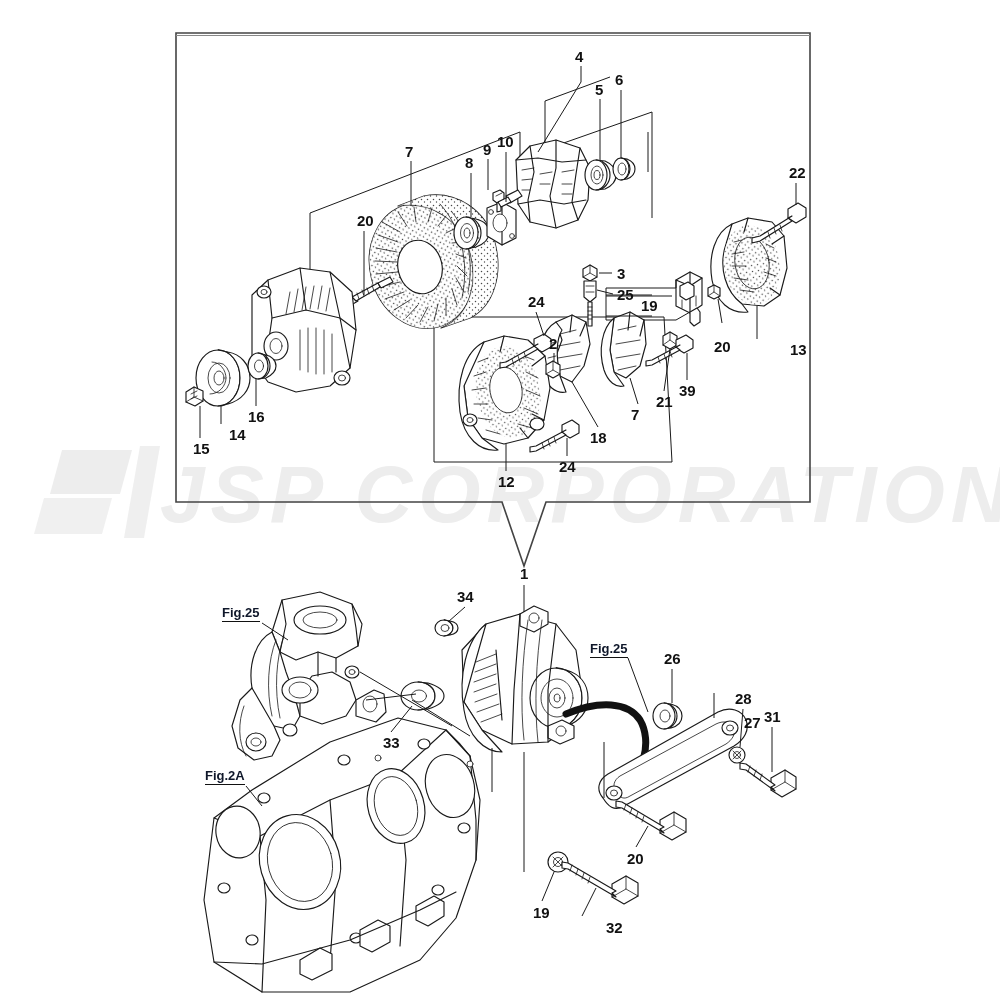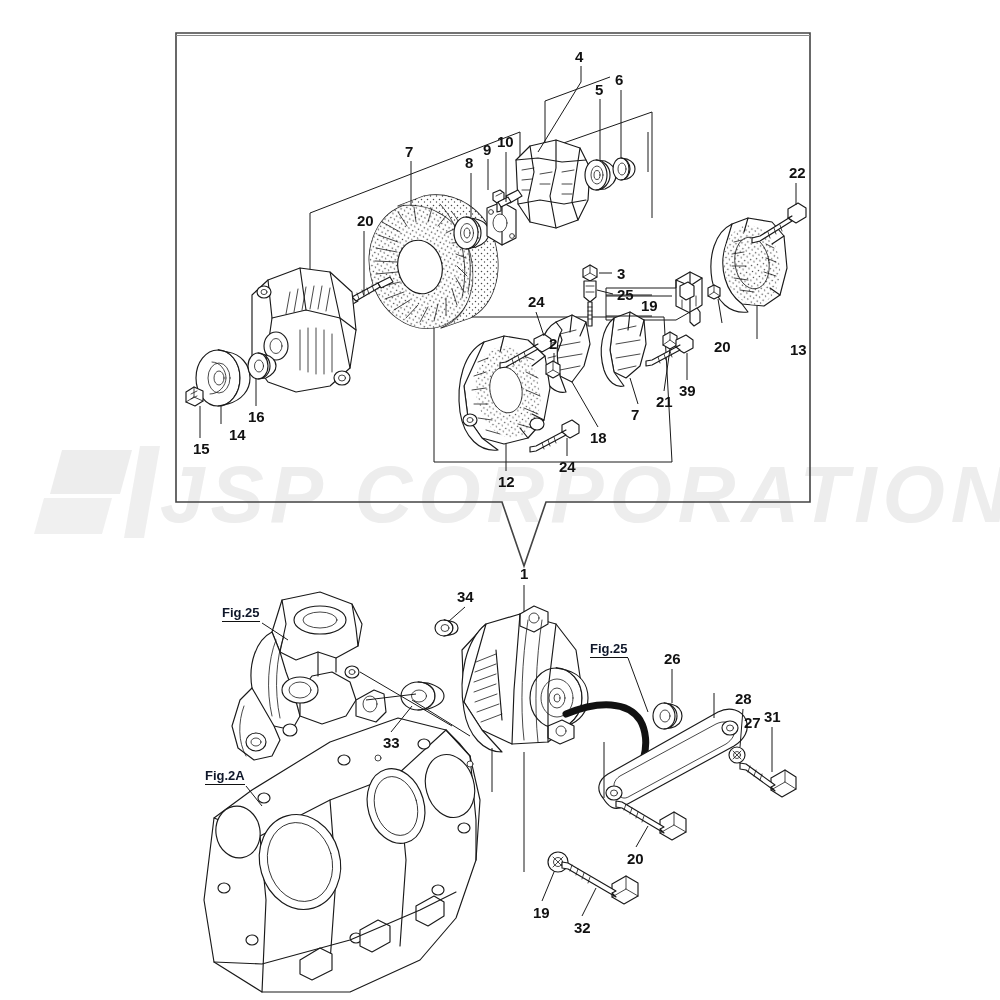--- a/index.html
+++ b/index.html
@@ -682,21 +682,21 @@
   <div class="lbl" style="left:679px;top:383px;">39</div>
   <div class="lbl" style="left:528px;top:294px;">24</div>
   <div class="lbl" style="left:559px;top:459px;">24</div>
   <div class="lbl" style="left:617px;top:287px;">25</div>
   <div class="lbl" style="left:664px;top:651px;">26</div>
   <div class="lbl" style="left:744px;top:675px;margin-top:40px;">27</div>
   <div class="lbl" style="left:735px;top:691px;">28</div>
   <div class="lbl" style="left:533px;top:905px;">19</div>
   <div class="lbl" style="left:627px;top:851px;">20</div>
   <div class="lbl" style="left:764px;top:709px;">31</div>
-  <div class="lbl" style="left:574px;top:920px;">32</div>
+  <div class="lbl" style="left:606px;top:920px;">32</div>
   <div class="lbl" style="left:383px;top:735px;">33</div>
   <div class="lbl" style="left:457px;top:589px;">34</div>
 
   <div class="figlbl" style="left:222px;top:605px;">Fig.25</div>
   <div class="figlbl" style="left:205px;top:768px;">Fig.2A</div>
   <div class="figlbl" style="left:590px;top:641px;">Fig.25</div>
 
 </div>
 
 </body></html>

